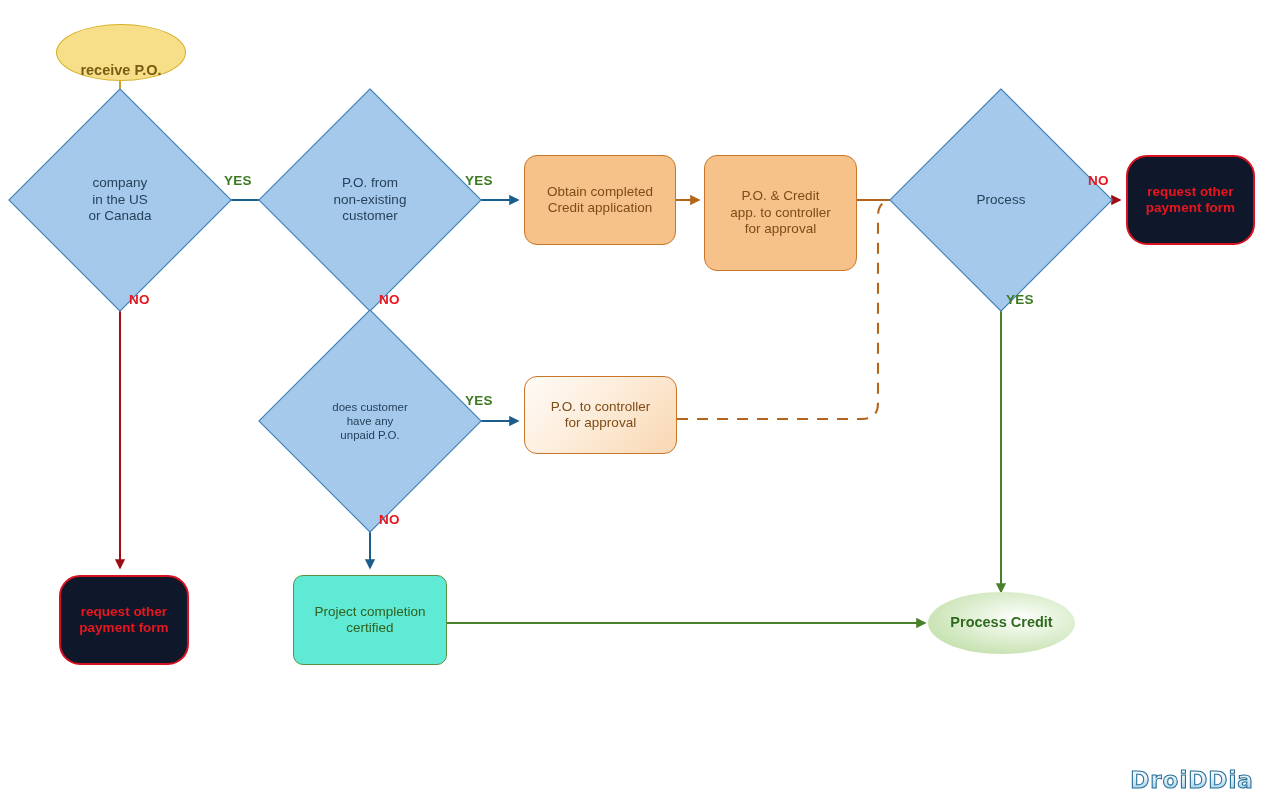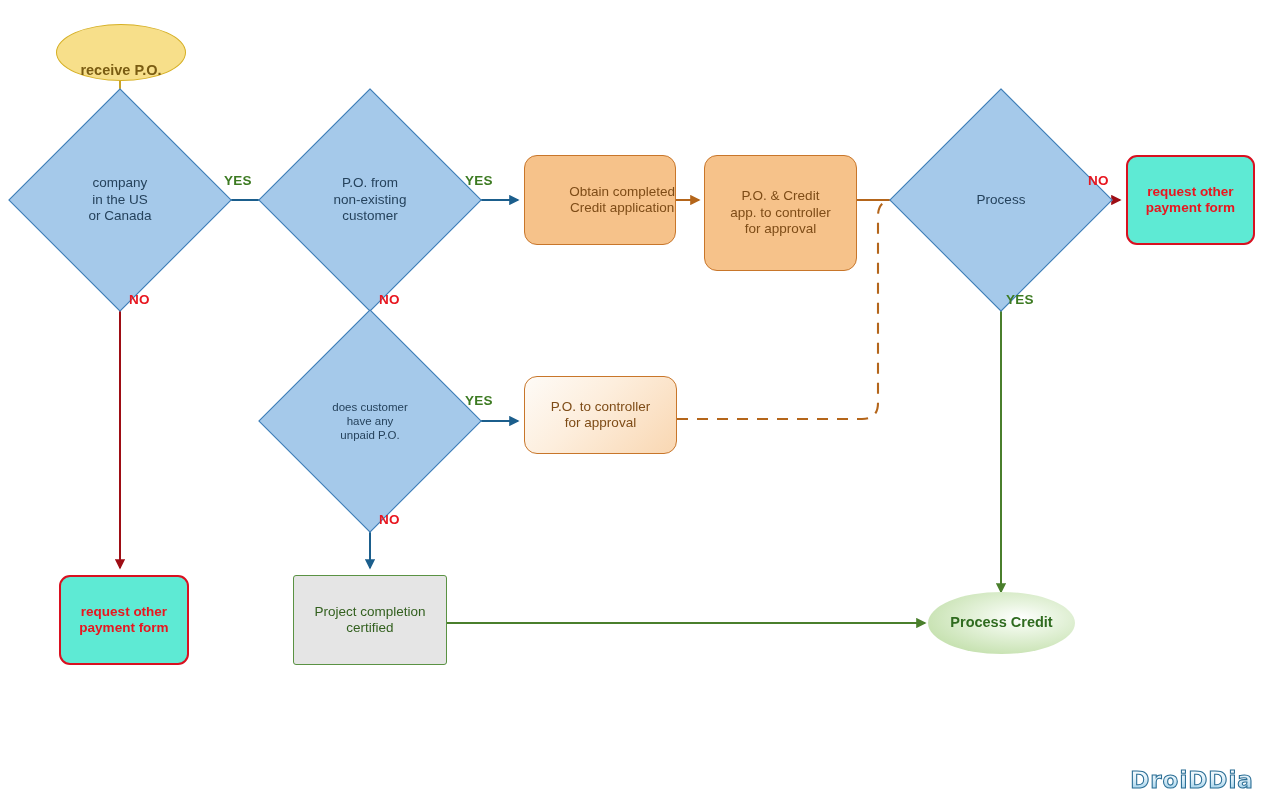--- a/index.html
+++ b/index.html
@@ -92,31 +92,31 @@
     font-size: 13.5px;
   }
   .box-orange-light {
     background: linear-gradient(135deg, #fefbf7 0%, #fdeedd 42%, #f9d7b2 100%);
     border: 1.5px solid #c8762a;
     border-radius: 13px;
     color: #7e4c17;
     font-size: 13.5px;
   }
   .box-red {
+    background: #0f172a;
+    border: 2px solid #d91020;
+    border-radius: 21px;
+    color: #e8161f;
+    font-weight: bold;
+    font-size: 13.5px;
+  }
+  .box-green {
     background: #5eead4;
-    border: 2px solid #d91020;
-    border-radius: 11px;
-    color: #e8161f;
-    font-weight: bold;
-    font-size: 13.5px;
-  }
-  .box-green {
-    background: #e5e5e5;
     border: 1.6px solid #5a9243;
-    border-radius: 3px;
+    border-radius: 10px;
     color: #33601f;
     font-size: 13.5px;
   }
 
   
   .edge-label {
     position: absolute;
     font-weight: bold;
     font-size: 13.5px;
     letter-spacing: 0.2px;
@@ -206,21 +206,21 @@
   <div class="diamond-label small">does customer
 have any
 unpaid P.O.</div>
 </div>
 
 <div class="diamond-wrap" style="left:922px; top:121px; width:158px; height:158px;">
   <div class="diamond-shape"></div>
   <div class="diamond-label">Process</div>
 </div>
 
-<div class="node box-orange" style="left:524px; top:155px; width:152px; height:90px;justify-content:flex-end;">
+<div class="node box-orange" style="left:524px; top:155px; width:152px; height:90px;">
   <span>Obtain completed
 Credit application</span>
 </div>
 
 <div class="node box-orange" style="left:704px; top:155px; width:153px; height:116px;">
   <span>P.O. &amp; Credit
 app. to controller
 for approval</span>
 </div>
 

